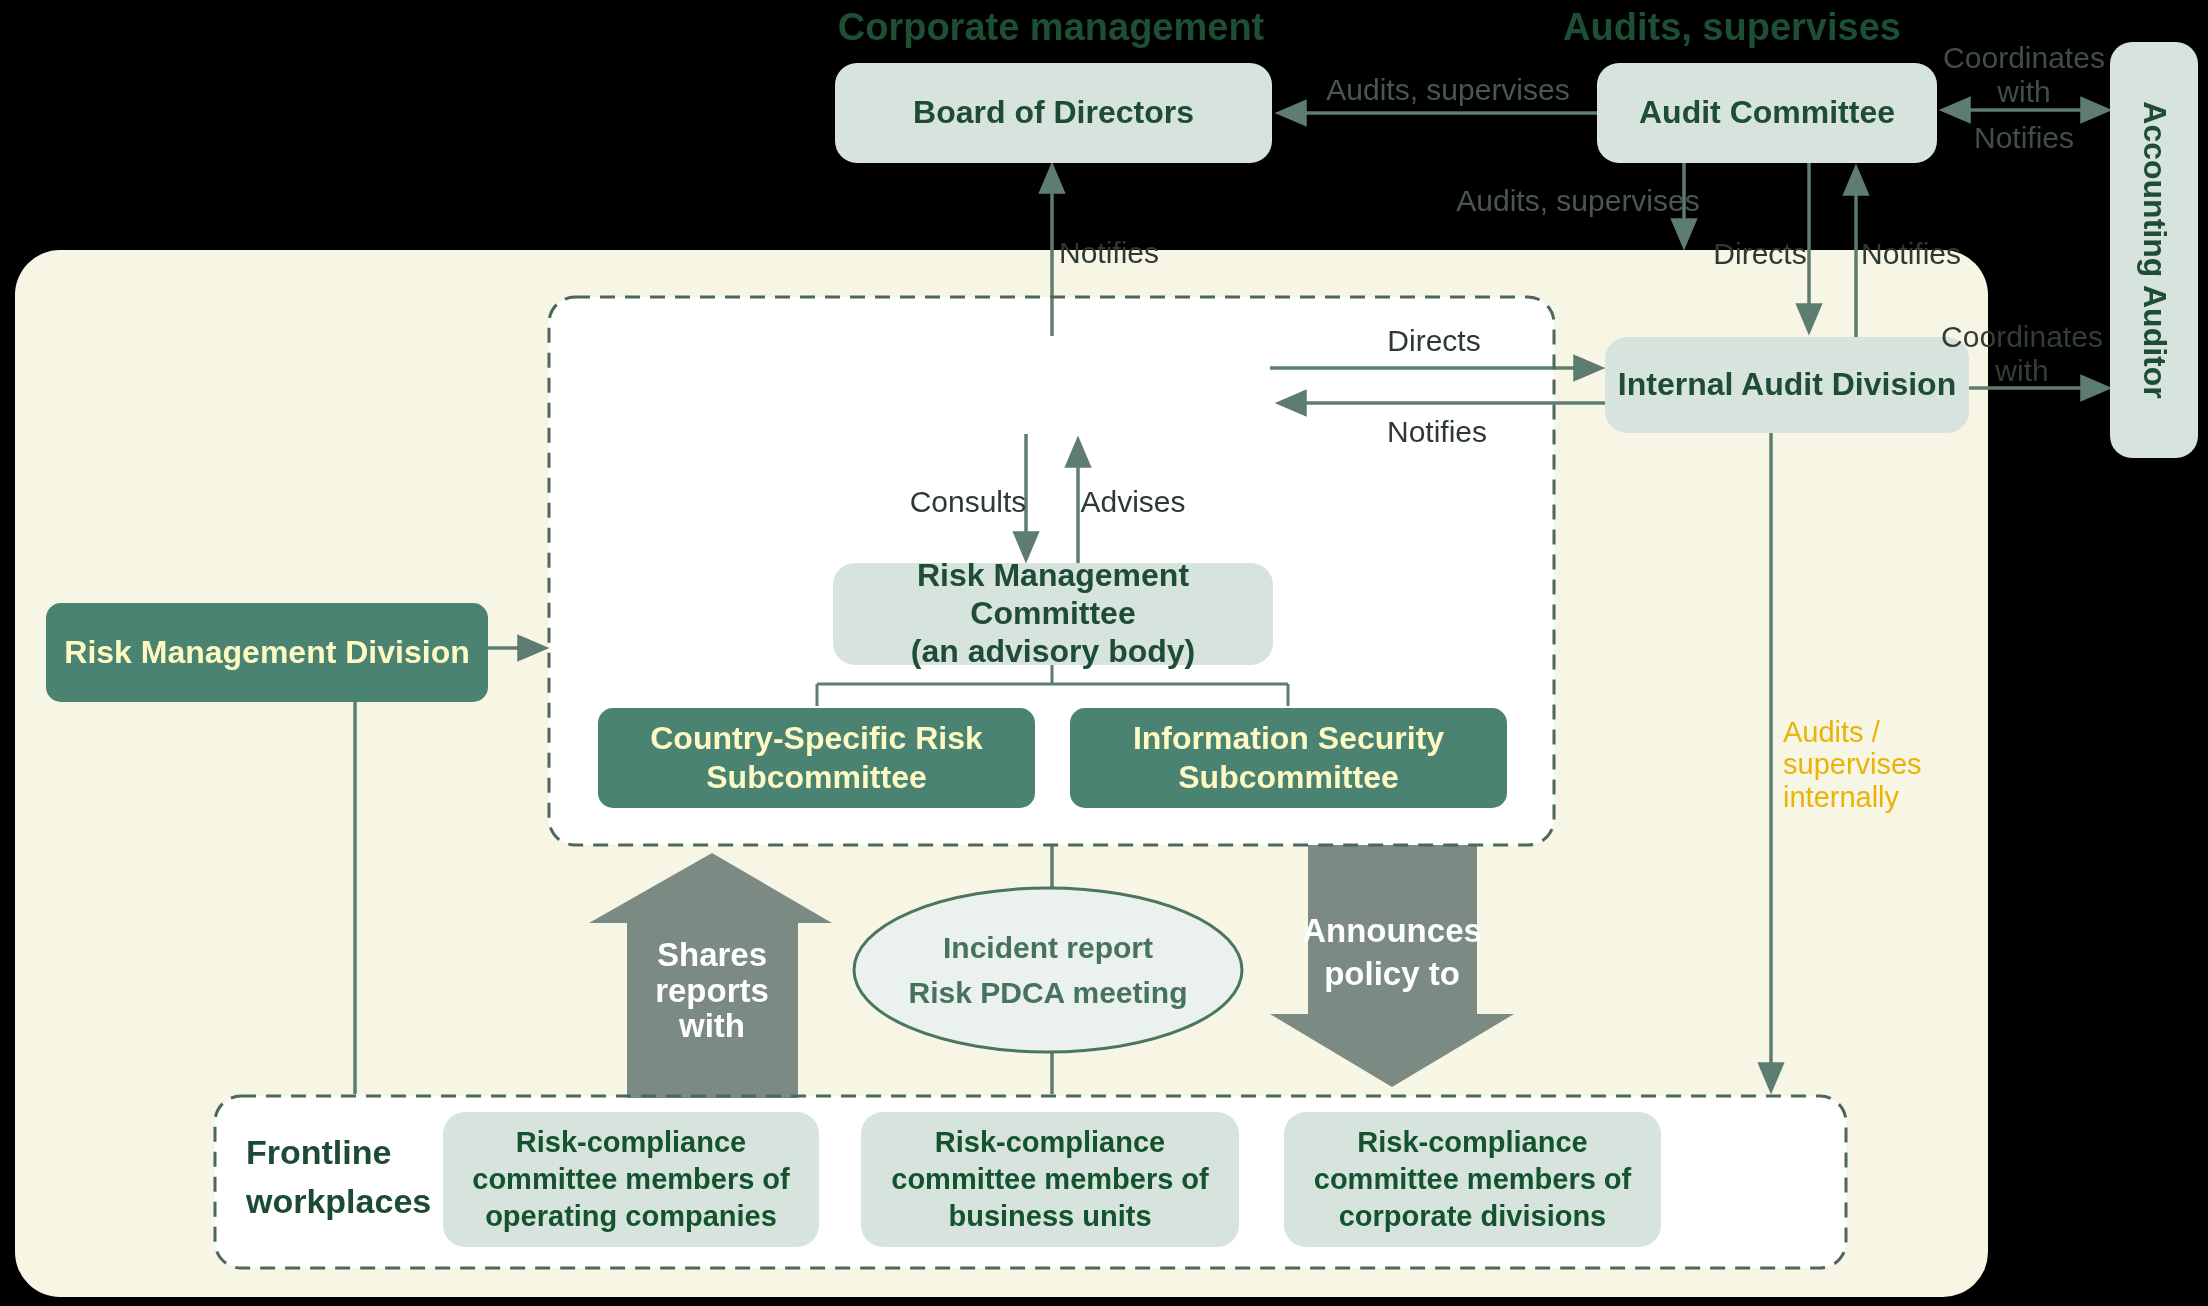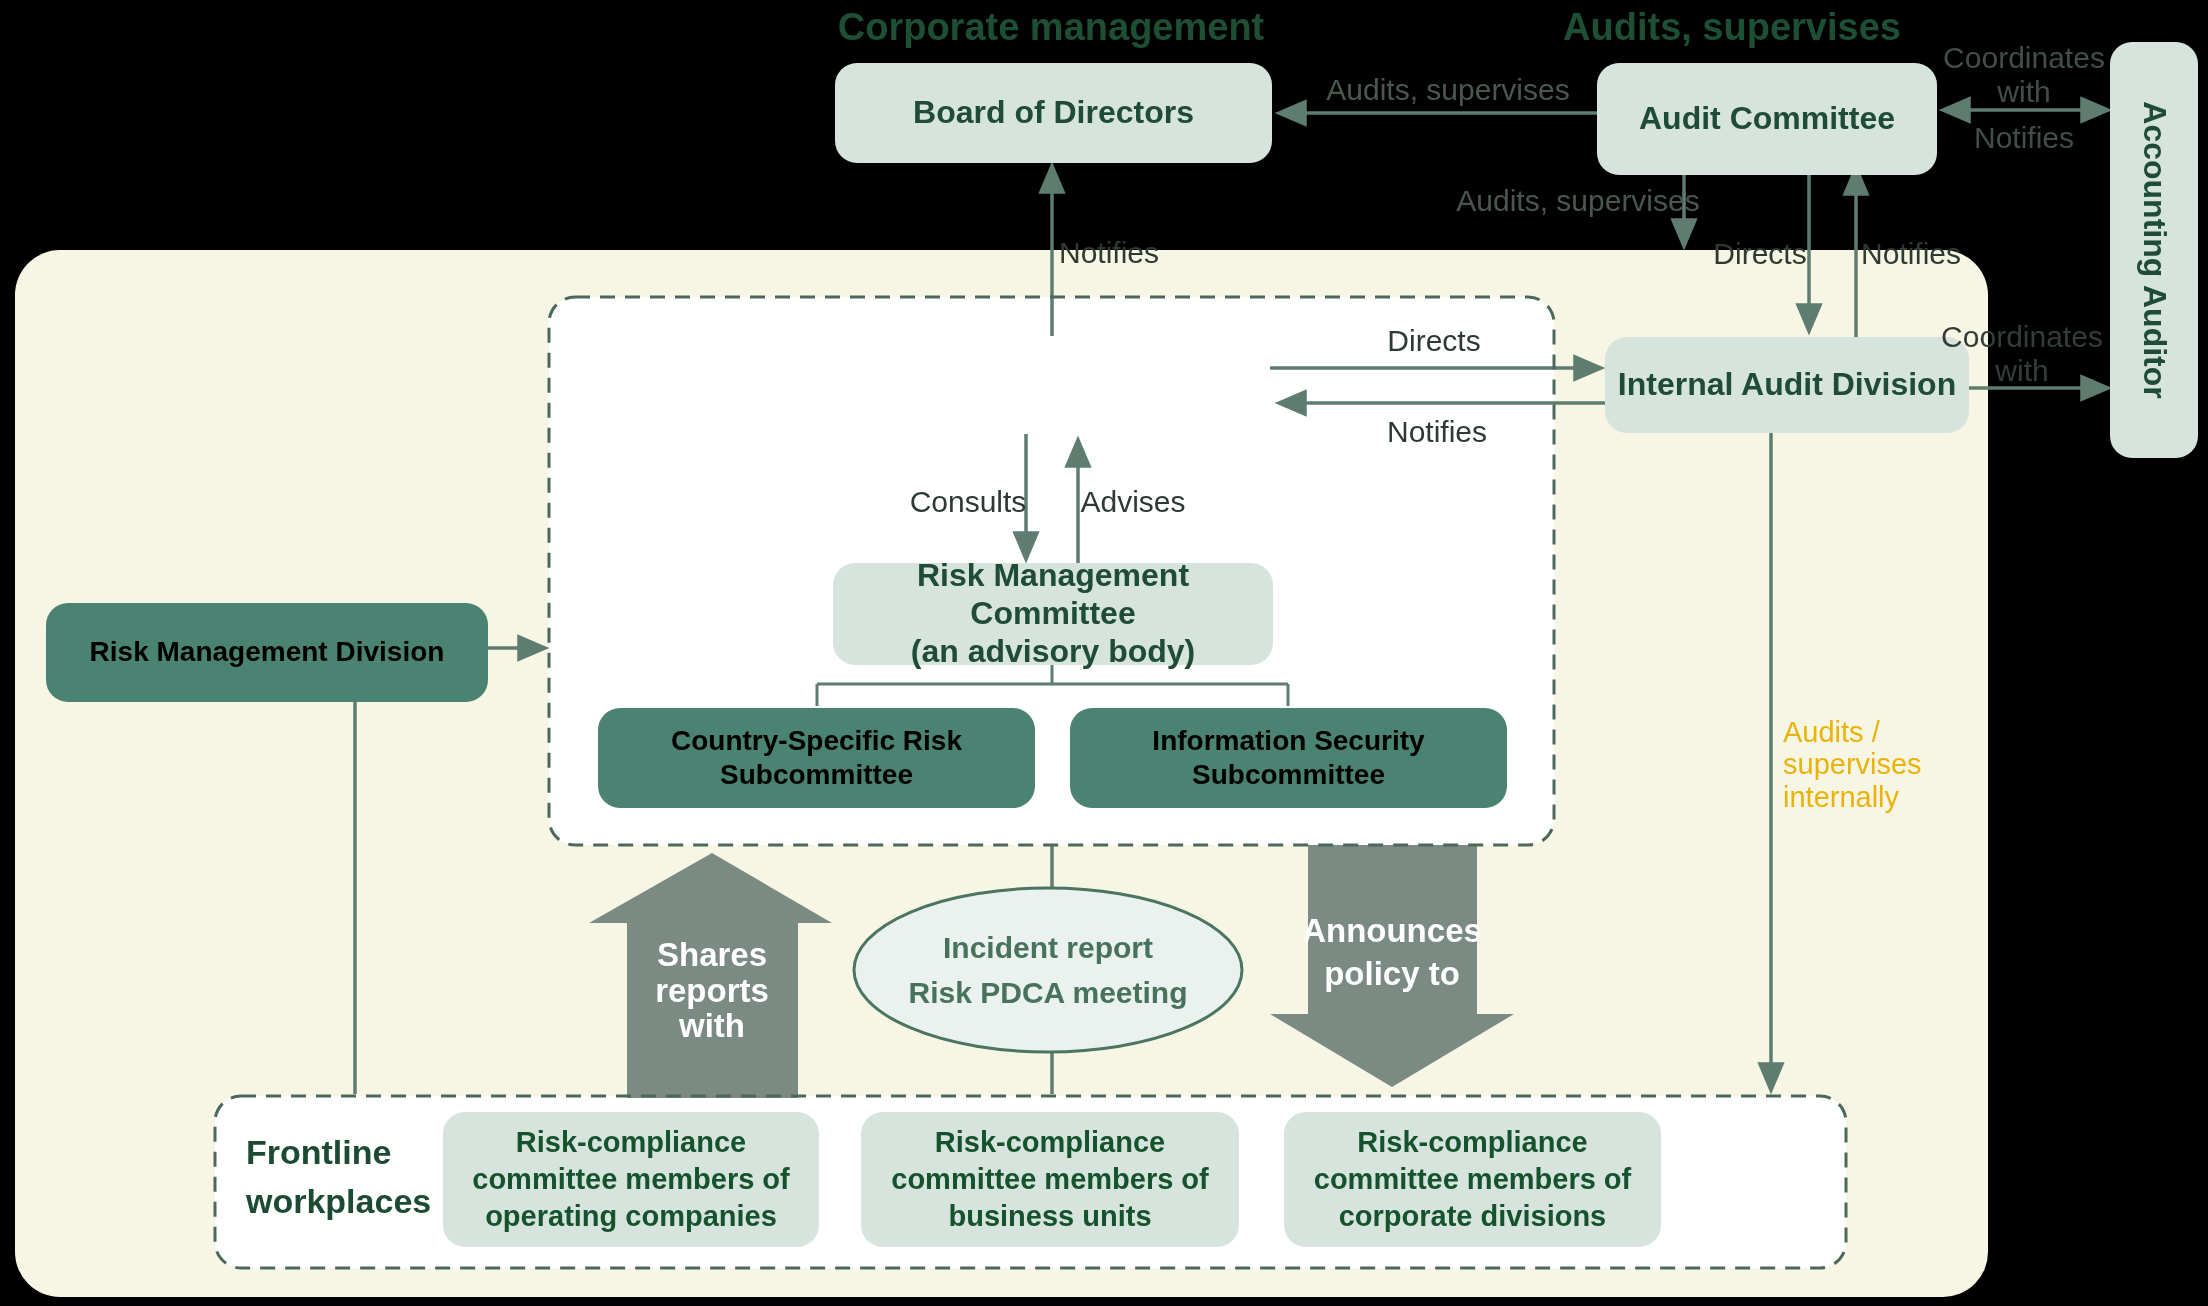--- a/index.html
+++ b/index.html
@@ -5,21 +5,21 @@
   html,body{margin:0;padding:0;background:#000;}
   #canvas{
     position:relative;width:2208px;height:1306px;background:#000;overflow:hidden;
     font-family:"Liberation Sans", sans-serif;
   }
   .panel{position:absolute;background:#f7f5e4;border-radius:45px;}
   .svglayer{position:absolute;left:0;top:0;z-index:2;}
   .box{position:absolute;z-index:3;display:flex;align-items:center;justify-content:center;
        text-align:center;border-radius:22px;font-weight:600;}
   .box-light{background:#d7e3dd;color:#1e4c36;font-size:32px;line-height:1.18;}
-  .box-dark{background:#4a8372;color:#000000;font-size:28px;line-height:1.22;}
+  .box-dark{background:#4a8372;color:#fef9c3;font-size:32px;line-height:1.22;border-radius:15px;}
   .box-small{background:#d7e3dd;color:#14532d;font-size:29px;line-height:1.28;font-weight:600;}
   .lbl{position:absolute;z-index:4;transform:translate(-50%,-50%);white-space:nowrap;
        font-size:30px;color:#2e3933;font-weight:500;text-align:center;line-height:1.12;}
   .lbl-gray{color:#4a574f;}
   .lbl-onblack{color:#414e47;}
   .heading{position:absolute;z-index:4;transform:translate(-50%,-50%);white-space:nowrap;
        font-size:38px;font-weight:700;color:#1d4f35;}
   .lbl-left{position:absolute;z-index:4;font-size:29px;color:#eab308;font-weight:500;
        line-height:1.12;text-align:left;white-space:nowrap;}
   .vertical-text{transform:translate(-50%,-50%) rotate(90deg);position:absolute;z-index:4;
@@ -103,21 +103,21 @@
     <rect x="549" y="297" width="1005" height="548" rx="26" fill="none" stroke="#4c685c" stroke-width="3" stroke-dasharray="15 10"></rect>
     <rect x="215" y="1096" width="1631" height="172" rx="26" fill="none" stroke="#4c685c" stroke-width="3" stroke-dasharray="15 10"></rect>
   </svg>
 
   <div class="heading" style="left:1051px;top:27px;">Corporate management</div>
   <div class="heading" style="left:1732px;top:27px;">Audits, supervises</div>
 
   <div class="box box-light" style="left:835px;top:63px;width:437px;height:100px;">
     <span>Board of Directors</span>
   </div>
-  <div class="box box-light" style="left:1597px;top:63px;width:340px;height:112px;">
+  <div class="box box-light" style="left:1597px;top:63px;width:340px;height:100px;">
     <span>Audit Committee</span>
   </div>
   <div class="box box-light" style="left:2110px;top:42px;width:88px;height:416px;"></div>
   <div class="vertical-text" style="left:2154px;top:250px;">Accounting Auditor</div>
 
   <div class="box box-light" style="left:833px;top:563px;width:440px;height:102px;flex-direction:column;">
     <span>Risk Management Committee</span>
     <span>(an advisory body)</span>
   </div>
   <div class="box box-light" style="left:1605px;top:337px;width:364px;height:96px;align-items:center;">

